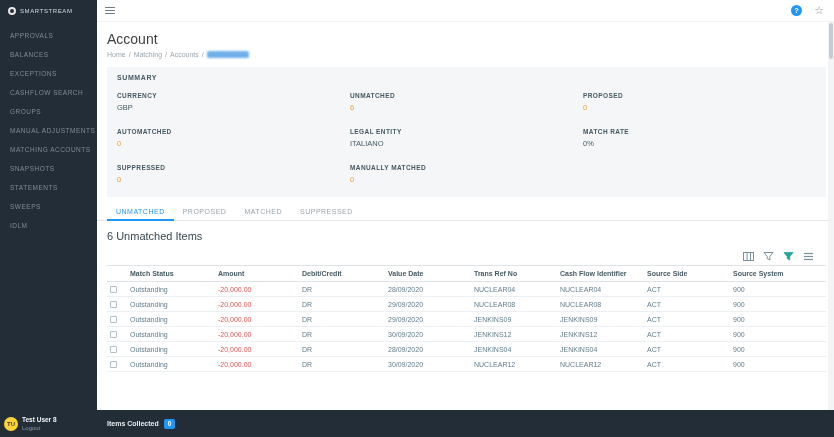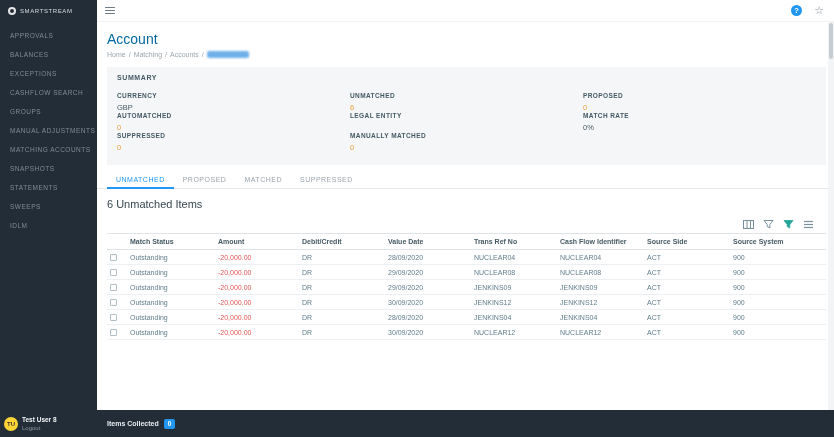--- a/index.html
+++ b/index.html
@@ -22,29 +22,29 @@
   
   .topbar { position:absolute; left:97px; right:0; top:0; height:22px; background:#fff; display:flex; align-items:center; padding:0 10px 0 8px; border-bottom:1px solid #f0f2f4; }
   .hamburger { width:10px; cursor:pointer; }
   .hamburger span { display:block; height:1.4px; background:#6d7a84; margin:1.6px 0; border-radius:1px; }
   .topbar-spacer { flex:1; }
   .help-icon { width:11px; height:11px; border-radius:50%; background:#2196f3; color:#fff; font-size:7.5px; font-weight:bold; display:flex; align-items:center; justify-content:center; cursor:pointer; margin-right:12px; }
   .star-icon { color:#8b969e; font-size:11px; line-height:11px; cursor:pointer; }
 
   
   .content { position:absolute; left:97px; right:6px; top:22px; bottom:27px; background:#fff; overflow:hidden; }
-  .page-title { font-size:14px; font-weight:400; color:#0369a1; margin:9px 10px 0; }
+  .page-title { font-size:14px; font-weight:400; color:#404040; margin:9px 10px 0; }
   .breadcrumb { margin:4px 10px 0; font-size:7px; color:#9aa6af; display:flex; align-items:center; gap:3px; }
   .breadcrumb a { color:#9aa6af; text-decoration:none; cursor:pointer; }
   .crumb-redacted { display:inline-block; width:42px; height:7px; background:#6fb0ea; border-radius:2px; filter:blur(1px); }
 
   
   .summary { margin:9px 2px 0 10px; background:#f4f6f8; padding:7px 10px 13px; }
   .summary-title { font-size:7px; font-weight:bold; letter-spacing:.6px; color:#455a64; }
-  .summary-grid { margin-top:11px; display:grid; grid-template-columns:repeat(3,1fr); row-gap:0; }
+  .summary-grid { margin-top:11px; display:grid; grid-template-columns:repeat(3,1fr); row-gap:16px; }
   .field-label { font-size:6.5px; font-weight:bold; letter-spacing:.4px; color:#455a64; }
   .field-value { margin-top:4px; font-size:7.5px; color:#455a64; }
   .field-value.orange { color:#efa13a; }
 
   
   .tabs { margin-top:6px; display:flex; padding-left:10px; border-bottom:1px solid #e4e7ea; }
   .tab { padding:5px 9px 4px; font-size:7px; letter-spacing:.5px; color:#9aa4ac; cursor:pointer; border-bottom:2px solid transparent; margin-bottom:-1px; }
   .tab.active { color:#2196f3; border-bottom-color:#2196f3; }
 
   .list-heading { margin:9px 10px 0; font-size:11px; font-weight:normal; color:#37474f; }
@@ -137,20 +137,21 @@
         <div class="field">
           <div class="field-label">PROPOSED</div>
           <div class="field-value orange">0</div>
         </div>
         <div class="field">
           <div class="field-label">AUTOMATCHED</div>
           <div class="field-value orange">0</div>
         </div>
         <div class="field">
           <div class="field-label">LEGAL ENTITY</div>
+          <div class="field-value">ITALIANO</div>
         </div>
         <div class="field">
           <div class="field-label">MATCH RATE</div>
           <div class="field-value">0%</div>
         </div>
         <div class="field">
           <div class="field-label">SUPPRESSED</div>
           <div class="field-value orange">0</div>
         </div>
         <div class="field">

